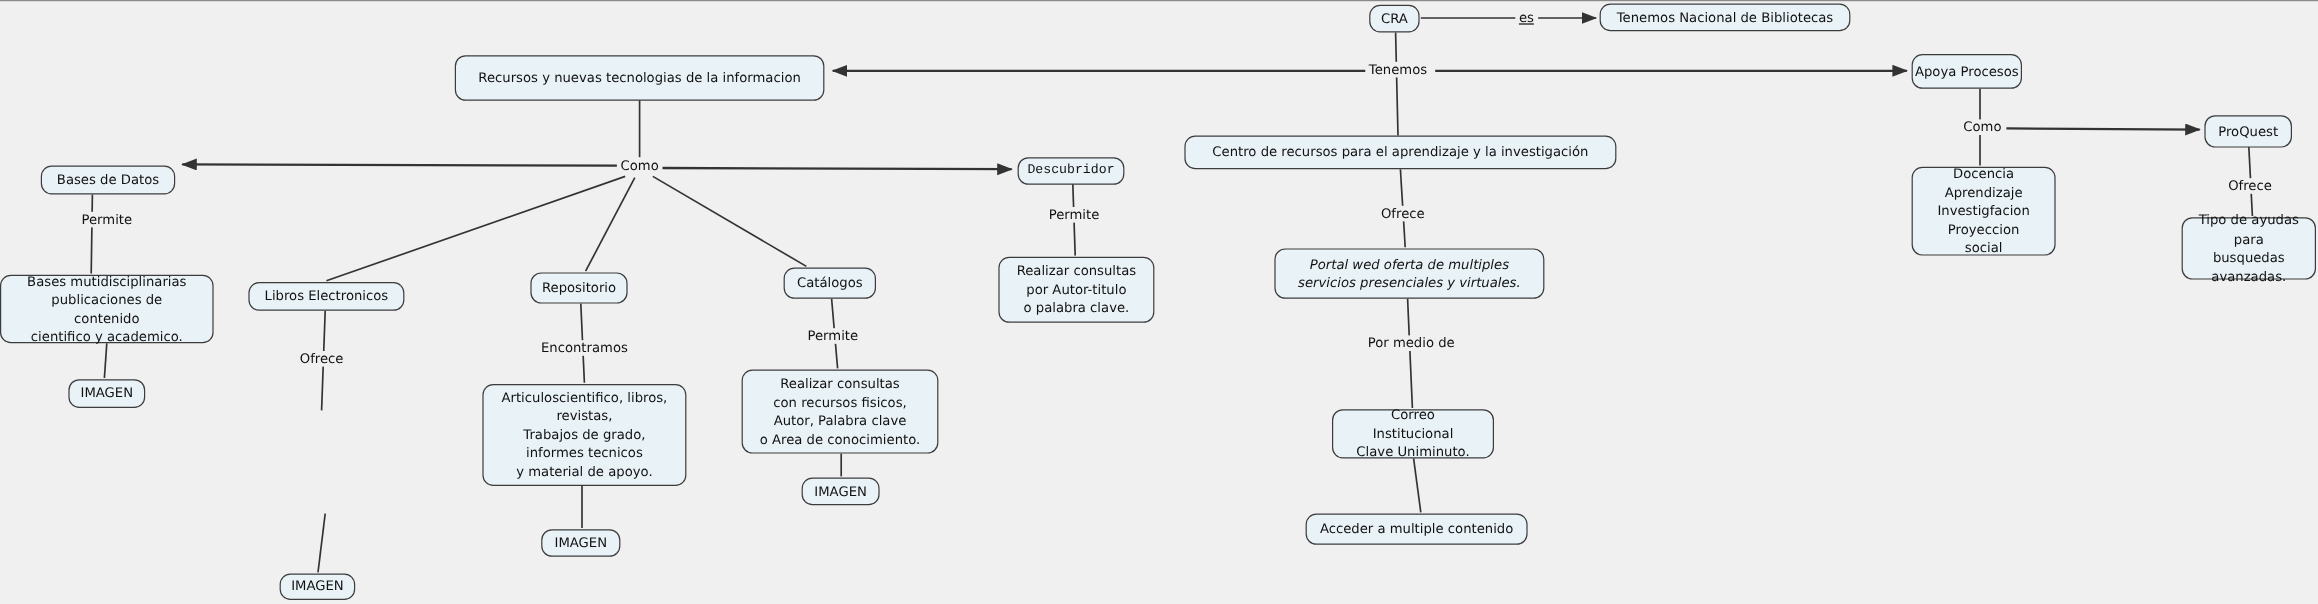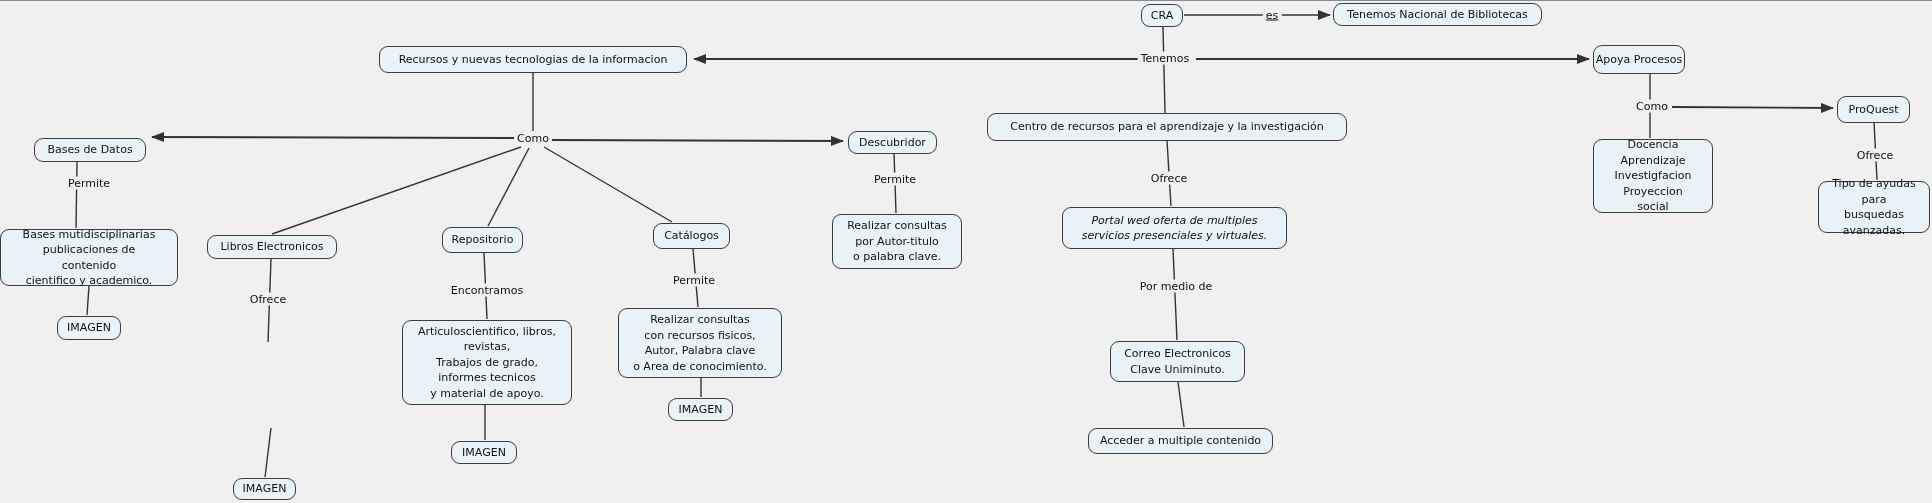--- a/index.html
+++ b/index.html
@@ -95,24 +95,24 @@
   <span class="link-label" style="left:487px;top:289px;">Encontramos</span>
   <span class="link-label" style="left:694px;top:279px;">Permite</span>
   <span class="link-label" style="left:895px;top:178px;">Permite</span>
   <span class="link-label" style="left:1169px;top:177px;">Ofrece</span>
   <span class="link-label" style="left:1176px;top:285px;">Por medio de</span>
   <span class="link-label" style="left:1652px;top:105px;">Como</span>
   <span class="link-label" style="left:1875px;top:154px;">Ofrece</span>
 
   <div class="node oneline" style="left:1141px;top:3px;width:42px;height:23px;">CRA</div>
   <div class="node oneline" style="left:1333px;top:2px;width:209px;height:23px;">Tenemos Nacional de Bibliotecas</div>
-  <div class="node oneline" style="left:379px;top:45px;width:308px;height:27px;">Recursos y nuevas tecnologias de la informacion</div>
+  <div class="node oneline" style="left:379px;top:45px;width:308px;height:38px;">Recursos y nuevas tecnologias de la informacion</div>
   <div class="node oneline" style="left:1593px;top:44px;width:92px;height:29px;">Apoya Procesos</div>
   <div class="node oneline" style="left:34px;top:137px;width:112px;height:24px;">Bases de Datos</div>
-  <div class="node oneline" style="left:848px;top:130px;width:89px;height:23px;">Descubridor</div>
+  <div class="node oneline" style="left:848px;top:130px;width:89px;height:23px;font-family:Liberation Mono, monospace;">Descubridor</div>
   <div class="node oneline" style="left:987px;top:112px;width:360px;height:28px;">Centro de recursos para el aprendizaje y la investigación</div>
   <div class="node oneline" style="left:1837px;top:95px;width:73px;height:27px;">ProQuest</div>
   <div class="node" style="left:1593px;top:138px;width:120px;height:74px;">Docencia
 Aprendizaje
 Investigfacion
 Proyeccion social</div>
   <div class="node" style="left:1818px;top:180px;width:112px;height:52px;">Tipo de ayudas
 para busquedas
 avanzadas.</div>
   <div class="node" style="left:0px;top:228px;width:178px;height:57px;">Bases mutidisciplinarias
@@ -132,17 +132,17 @@
   <div class="node" style="left:618px;top:307px;width:164px;height:70px;">Realizar consultas
 con recursos fisicos,
 Autor, Palabra clave
 o Area de conocimiento.</div>
   <div class="node oneline" style="left:668px;top:397px;width:65px;height:23px;">IMAGEN</div>
   <div class="node" style="left:832px;top:213px;width:130px;height:55px;">Realizar consultas
 por Autor-titulo
 o palabra clave.</div>
   <div class="node" style="left:1062px;top:206px;width:225px;height:42px;font-style:italic;">Portal wed oferta de multiples
 servicios presenciales y virtuales.</div>
-  <div class="node" style="left:1110px;top:340px;width:135px;height:41px;">Correo Electronicos
+  <div class="node" style="left:1110px;top:340px;width:135px;height:41px;">Correo Institucional
 Clave Uniminuto.</div>
   <div class="node oneline" style="left:1088px;top:427px;width:185px;height:26px;">Acceder a multiple contenido</div>
 
 </div>
 
 </body></html>

